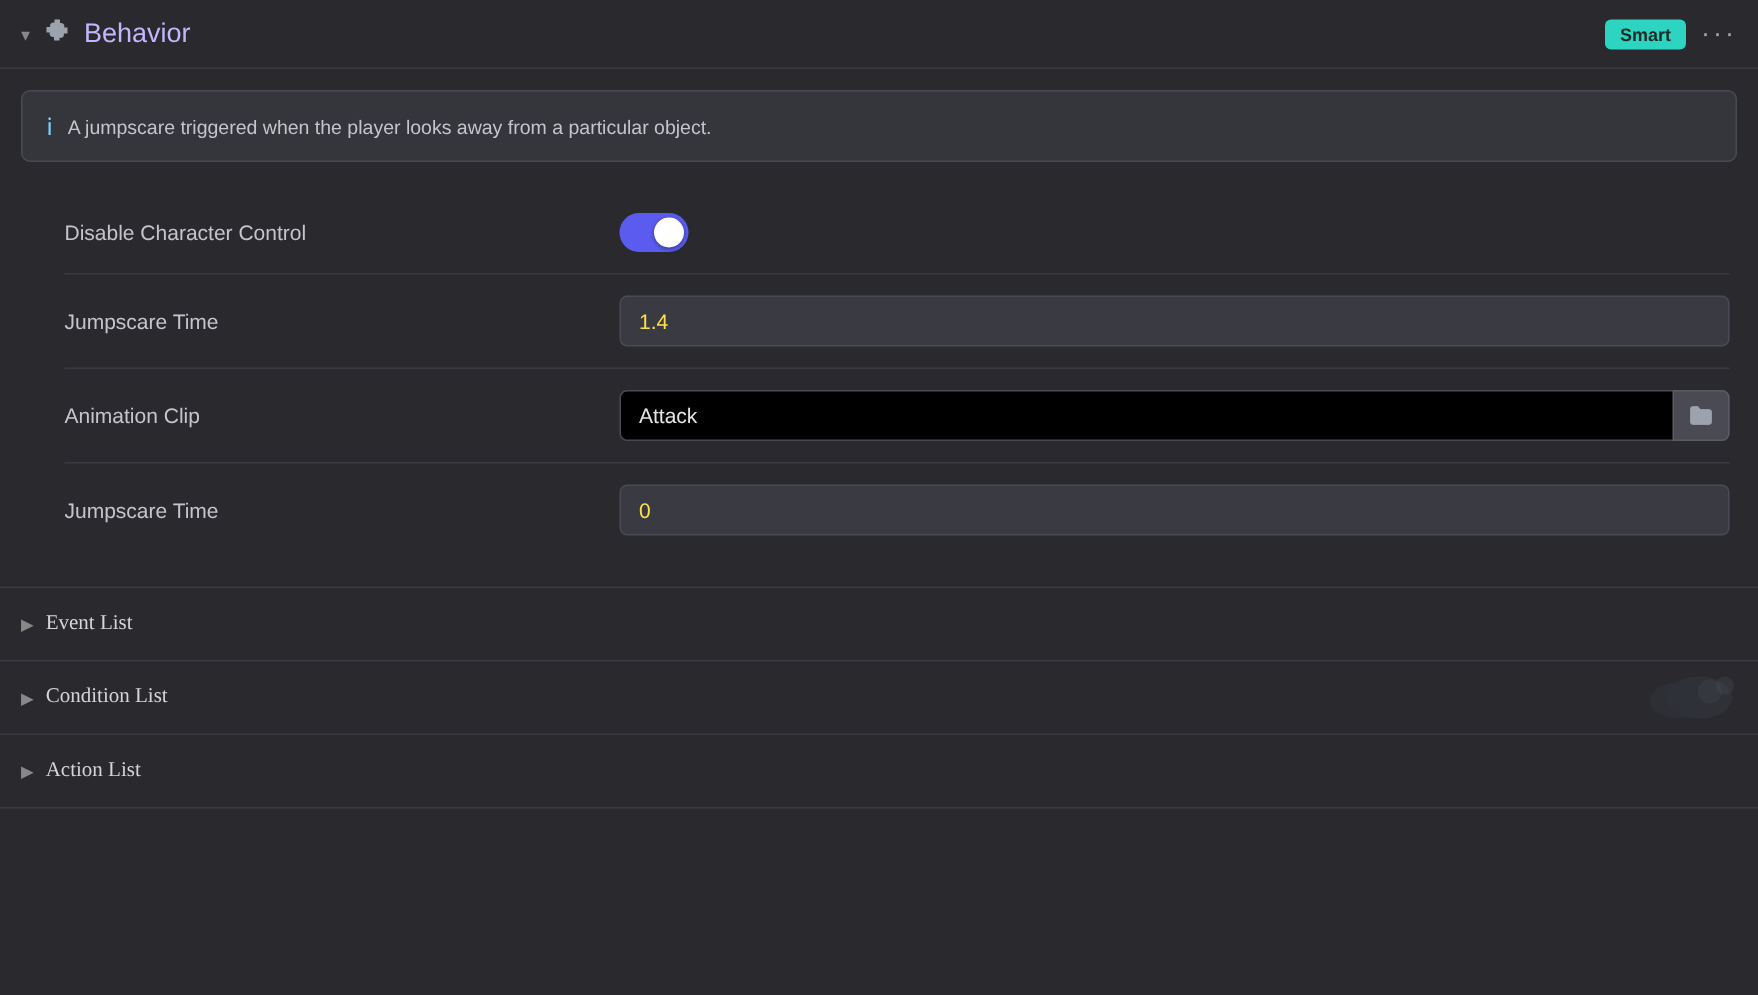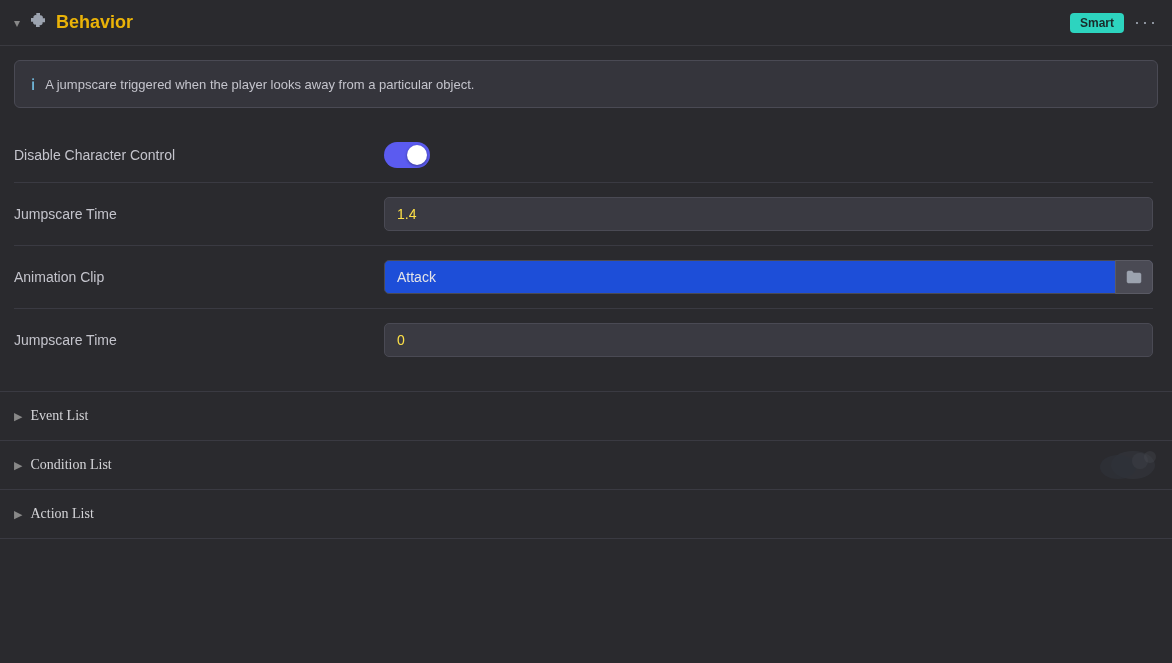--- a/index.html
+++ b/index.html
@@ -41,22 +41,22 @@
       cursor: pointer;
     }
 
     .puzzle-icon {
       color: #9ca3af;
       font-size: 18px;
     }
 
     .header-title {
       font-size: 18px;
-      font-weight: 700;
-      color: #eab308;
+      font-weight: 400;
+      color: #c4b5fd;
     }
 
     .header-right {
       display: flex;
       align-items: center;
       gap: 10px;
     }
 
     .smart-badge {
       background: #2dd4bf;
@@ -90,20 +90,21 @@
 
     .info-icon {
       color: #7dd3fc;
       font-size: 16px;
       flex-shrink: 0;
     }
 
     
     .form-area {
       padding: 10px 19px 20px 14px;
+      margin-left: 29px;
     }
 
     .form-row {
       display: flex;
       align-items: center;
       padding: 14px 0;
       gap: 20px;
     }
 
     .form-label {
@@ -161,21 +162,21 @@
     }
 
     
     .clip-input-wrapper {
       position: relative;
       width: 100%;
     }
 
     .clip-input {
       width: 100%;
-      background: #1d4ed8;
+      background: #000000;
       border: 1px solid #4a4a54;
       border-radius: 5px;
       color: #e4e4e8;
       padding: 8px 40px 8px 12px;
       font-size: 14px;
       outline: none;
     }
 
     .folder-btn {
       position: absolute;

